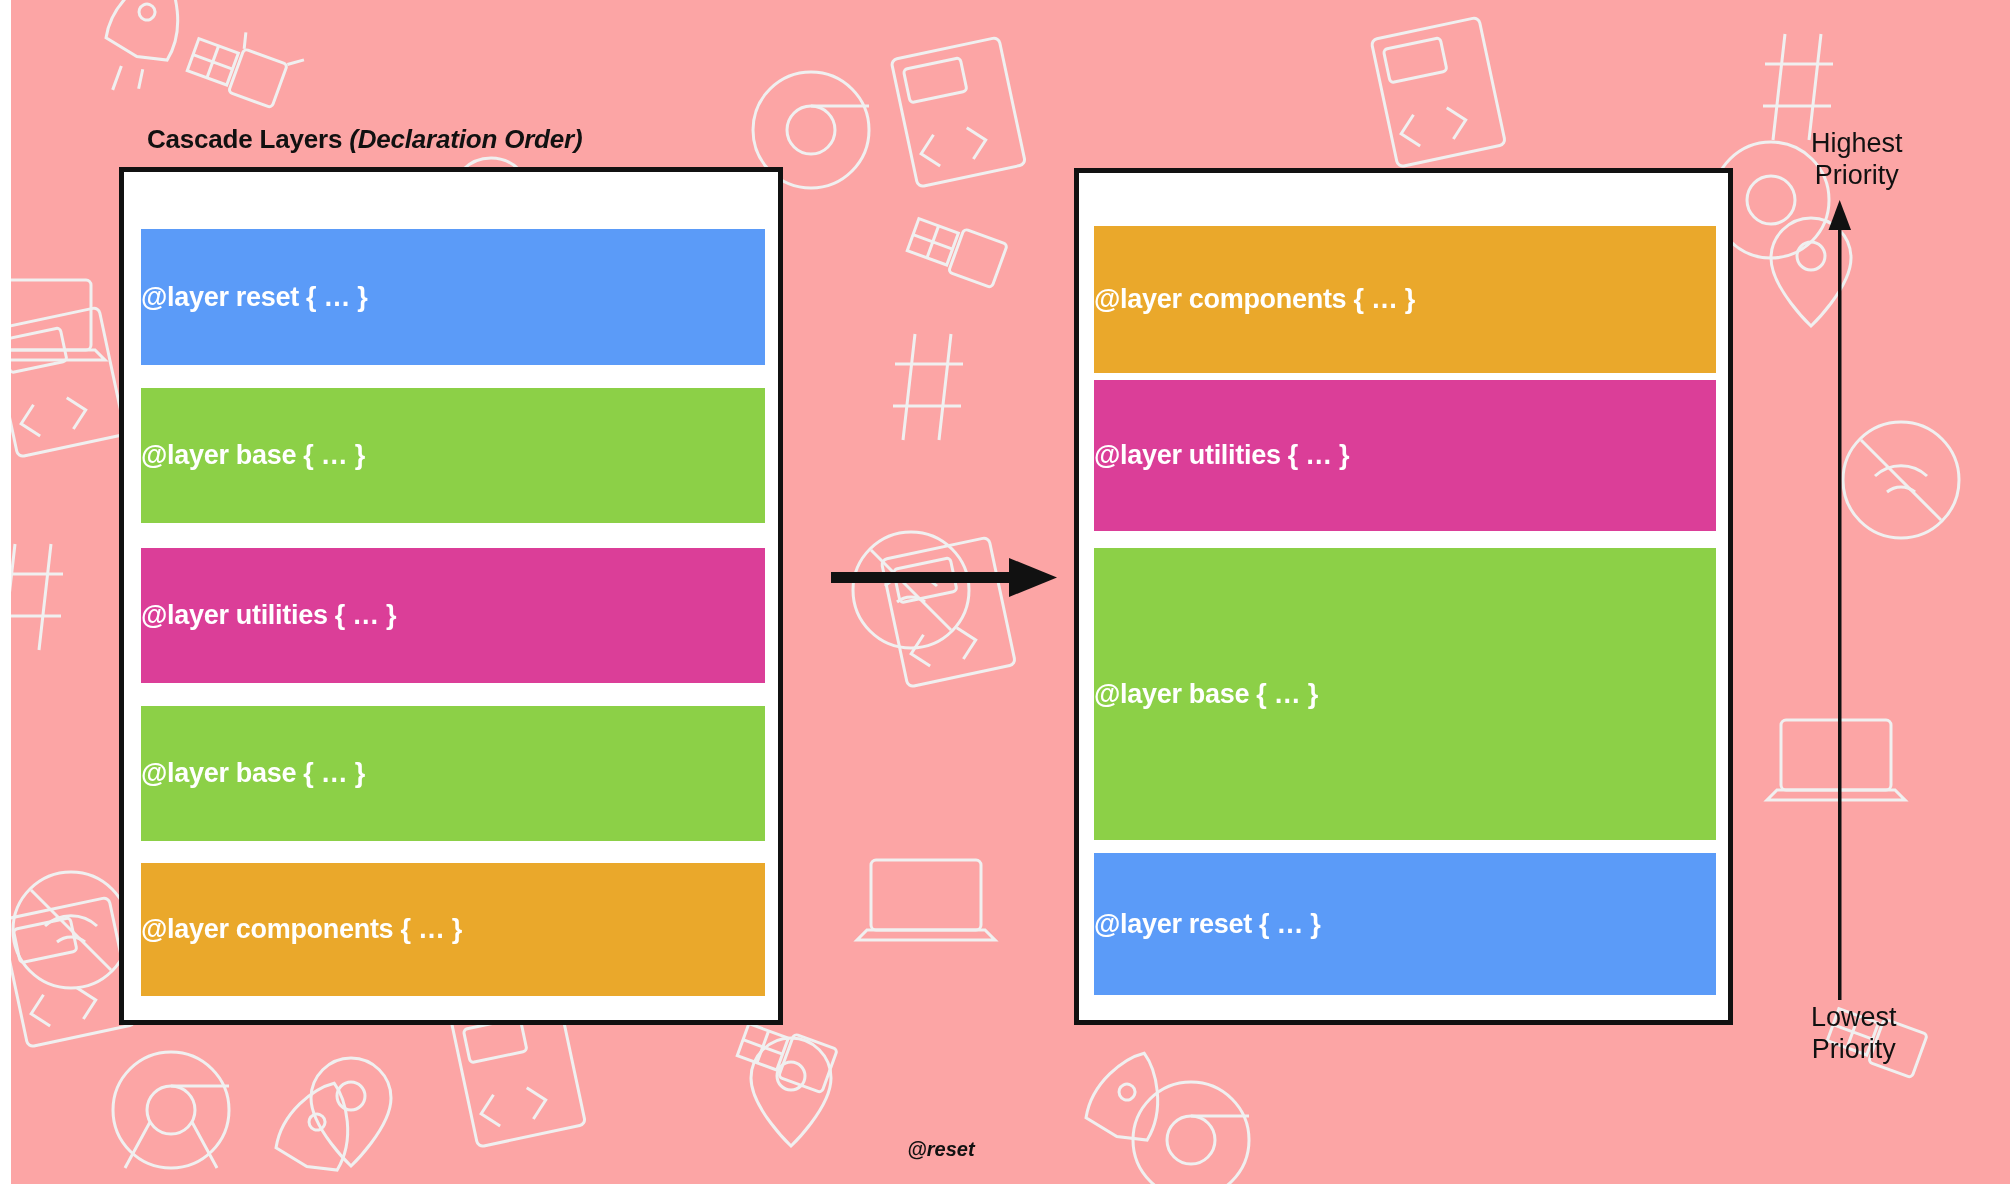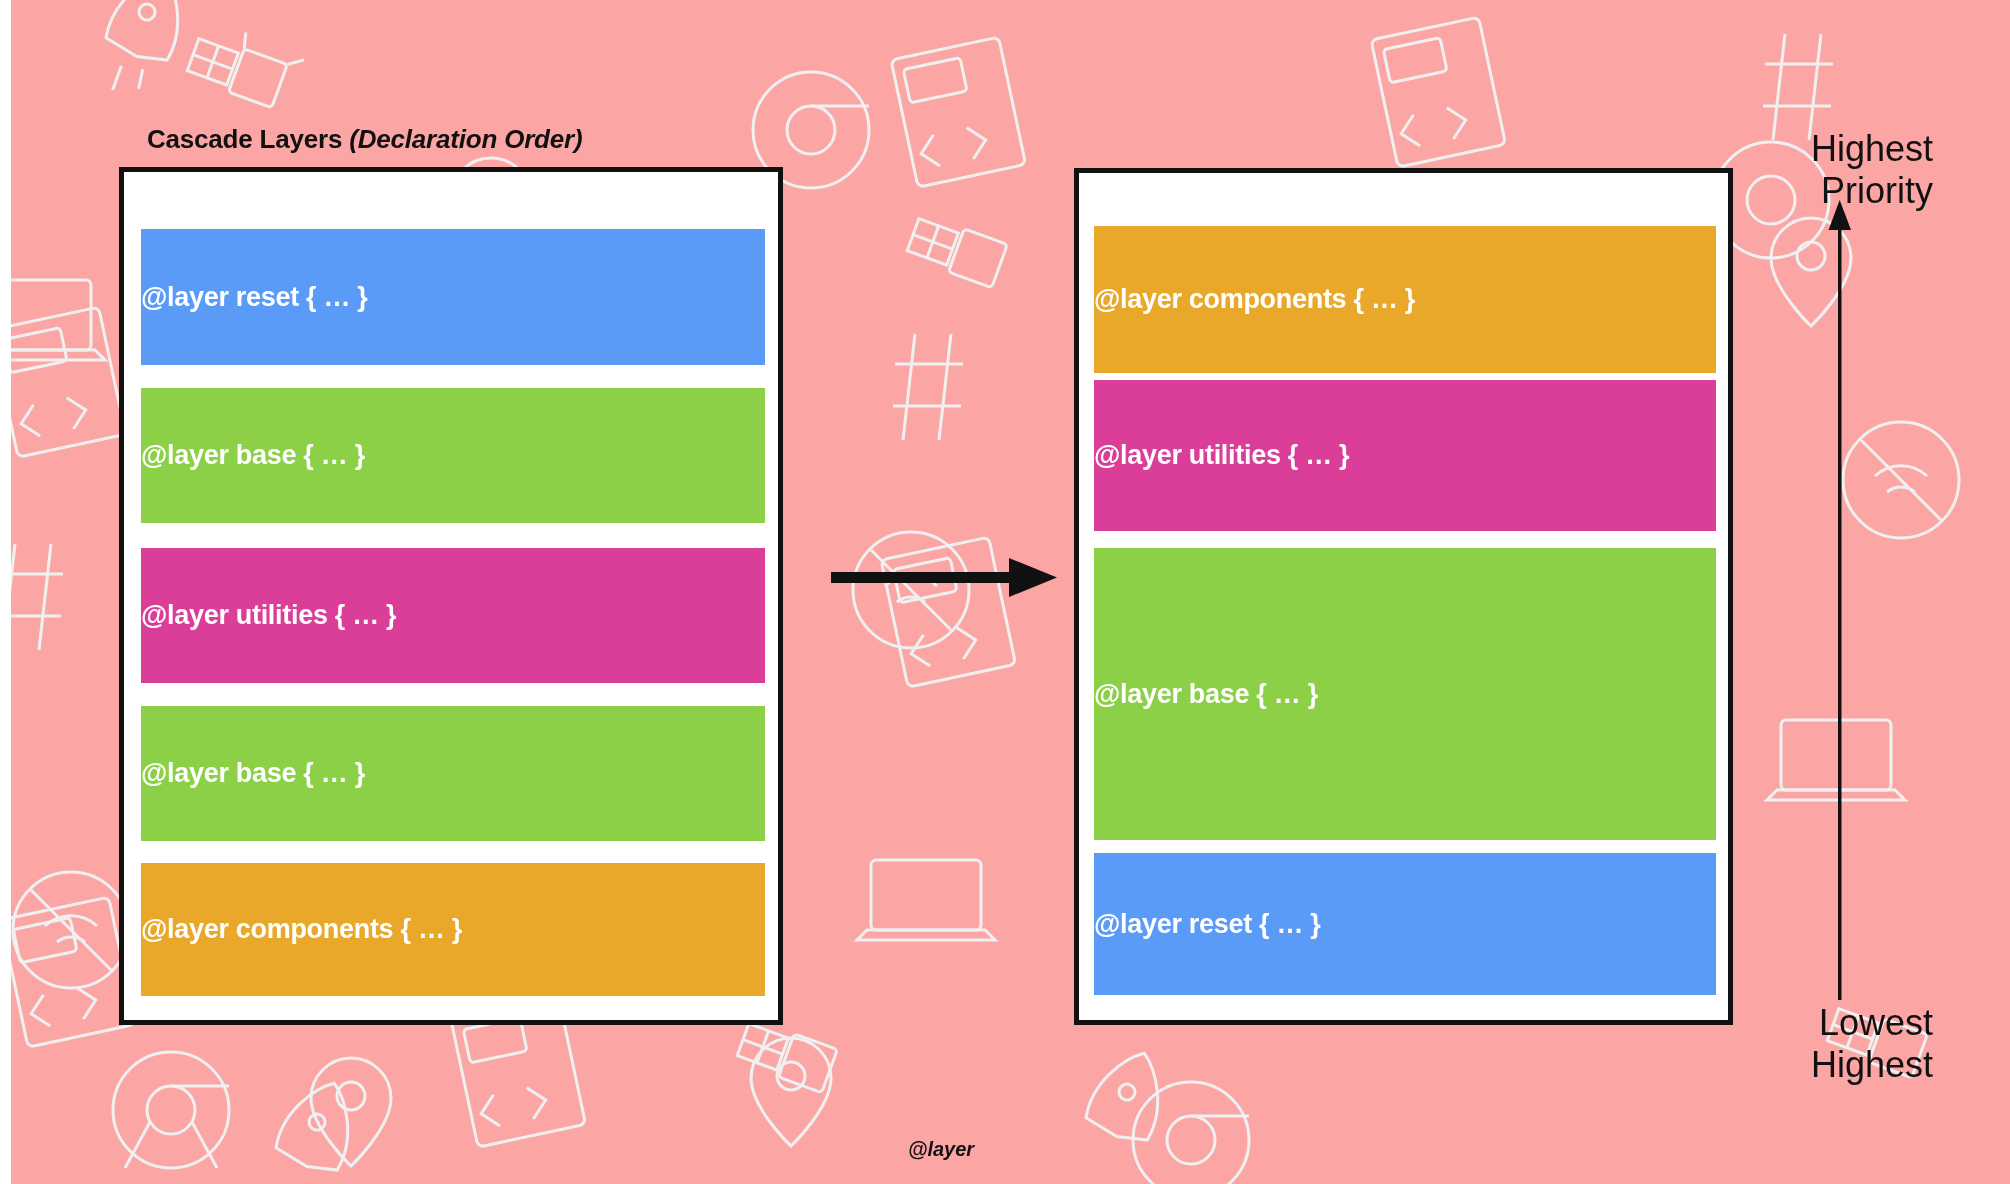--- a/index.html
+++ b/index.html
@@ -88,24 +88,24 @@
   #priority-axis {
     position: absolute;
     left: 1806px;
     top: 200px;
     width: 46px;
     height: 800px;
     z-index: 3;
   }
   .priority-label {
     position: absolute;
-    font-size: 36px;
+    font-size: 27px;
     line-height: 1.18;
     color: #111111;
-    text-align: right;
+    text-align: center;
     z-index: 3;
     white-space: pre-line;
   }
   #label-highest { left: 1800px; top: 128px; }
   #label-lowest  { left: 1800px; top: 1002px; }
 
   
   #credit {
     position: absolute;
     left: 0;
@@ -331,17 +331,17 @@
 Priority</div>
 
   <div id="priority-axis">
     <svg width="46" height="800" viewBox="0 0 46 800" xmlns="http://www.w3.org/2000/svg">
       <rect x="21" y="24" width="3.5" height="776" fill="#111111"></rect>
       <polygon points="22.7,0 34,30 11.5,30" fill="#111111"></polygon>
     </svg>
   </div>
 
   <div class="priority-label" id="label-lowest">Lowest
-Highest</div>
-
-  <div id="credit">@layer</div>
+Priority</div>
+
+  <div id="credit">@reset</div>
 
 </div>
 
 </body></html>

